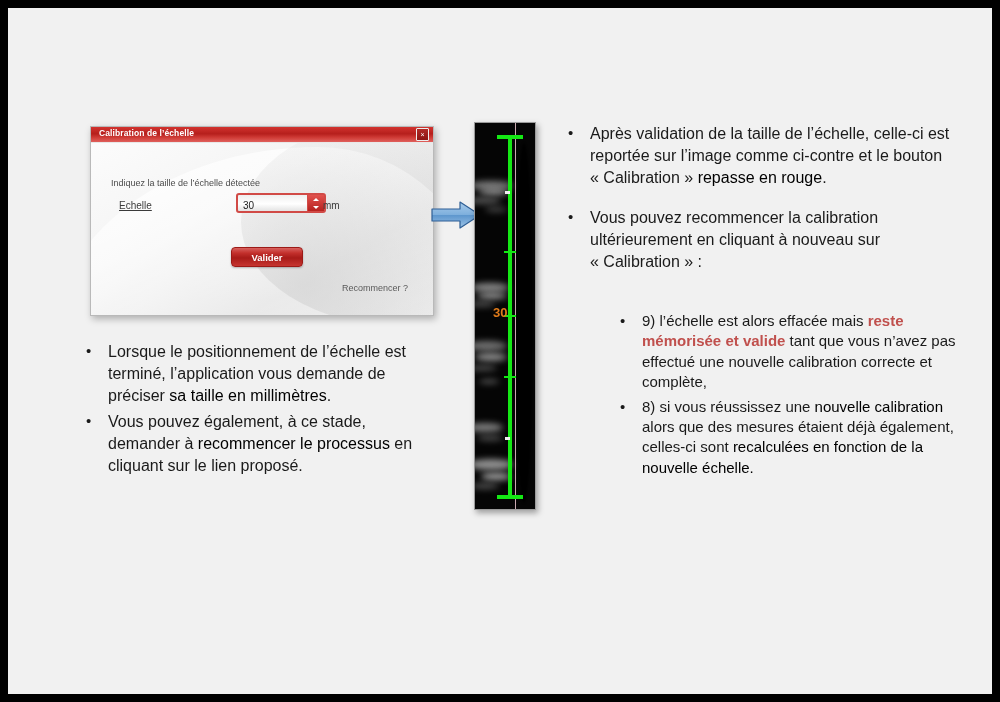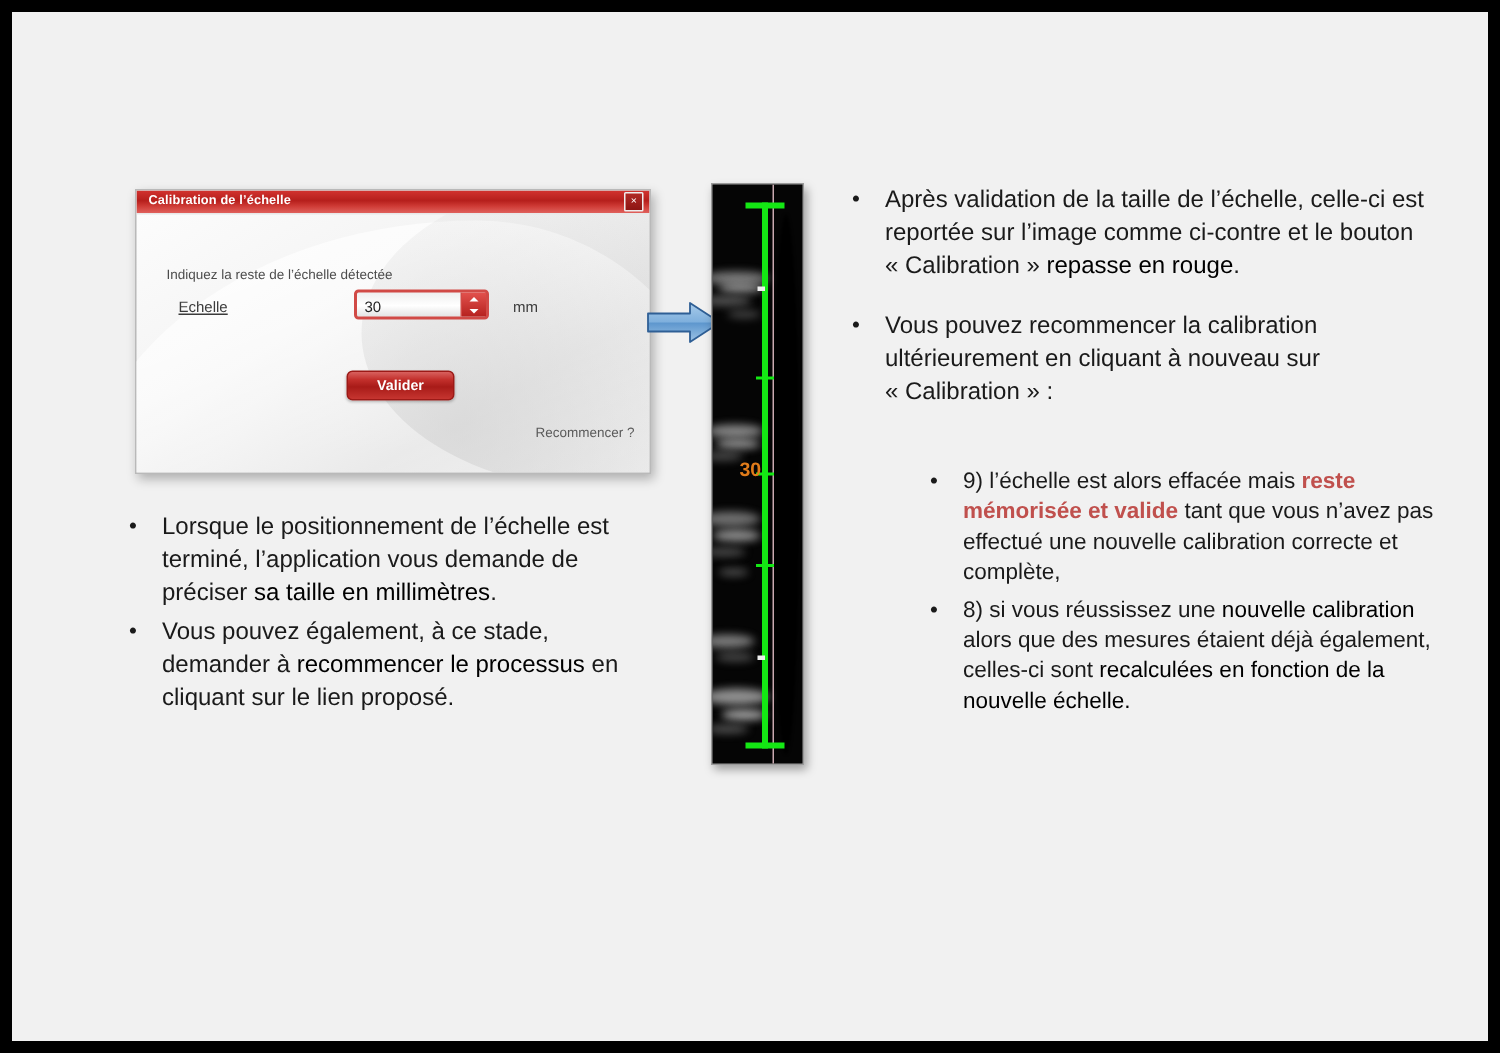--- a/index.html
+++ b/index.html
@@ -103,35 +103,35 @@
     display:flex;flex-direction:column;
   }
   #spinner .sp{
     flex:1;display:flex;align-items:center;justify-content:center;
     cursor:pointer;
   }
   #spinner .sp .tri{width:0;height:0;border-left:3px solid transparent;border-right:3px solid transparent;}
   #spinner .up .tri{border-bottom:3px solid #fff;}
   #spinner .down .tri{border-top:3px solid #fff;}
   #unit-label{
-    position:absolute;left:251px;top:57px;
+    position:absolute;left:232px;top:57px;
     font-size:10px;color:#3b3b3b;
   }
   #valider-btn{
     position:absolute;left:140px;top:104px;
     width:72px;height:20px;
     border:1px solid #9c1a17;
     border-radius:4px;
     background:linear-gradient(180deg,#d8615e 0%,#c3302c 28%,#a81b18 55%,#c63530 100%);
     color:#fff;font-size:9.5px;font-weight:bold;text-align:center;line-height:20px;
     box-shadow:0 1px 2px rgba(0,0,0,.25);
     cursor:pointer;box-sizing:border-box;
   }
   #recommencer-link{
-    position:absolute;right:10px;top:140px;
+    position:absolute;right:25px;top:140px;
     font-size:9px;color:#5a5a5a;cursor:pointer;text-align:right;
   }
 
   
   #arrow{position:absolute;left:422px;top:192px;width:52px;height:30px;}
 
   
   #us-frame{
     position:absolute;left:466px;top:114px;
     width:62px;height:388px;
@@ -179,21 +179,21 @@
   <div id="dialog">
     <div class="swoosh"></div>
     <div class="swoosh2"></div>
 
     <div id="titlebar">
       <span class="tb-text">Calibration de l’échelle</span>
       <div id="close-btn">×</div>
     </div>
 
     <div id="dlg-body">
-      <div id="hint-text">Indiquez la reste de l’échelle détectée</div>
+      <div id="hint-text">Indiquez la taille de l’échelle détectée</div>
       <div id="field-label">Echelle</div>
 
       <div id="input-wrap">
         <input id="scale-input" type="text" value="30" style="">
         <div id="spinner">
           <div class="sp up">
               <span class="tri"></span>
             </div>
           <div class="sp down">
               <span class="tri"></span>

